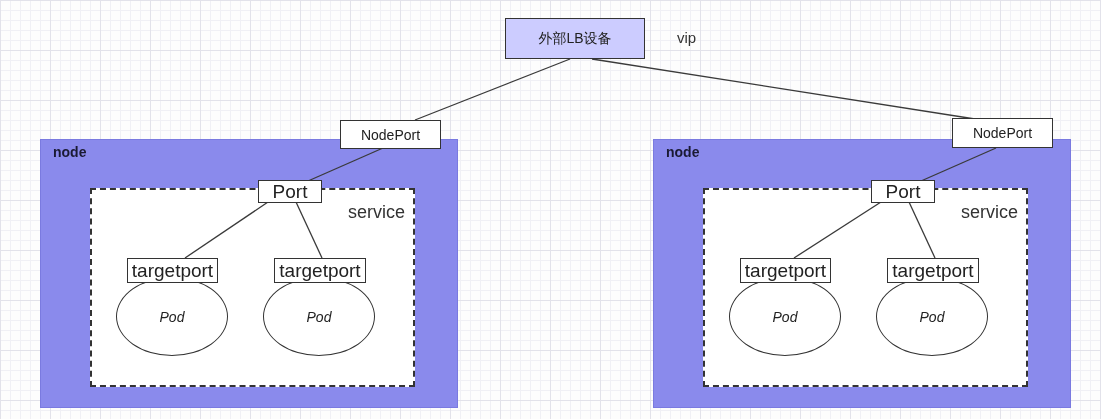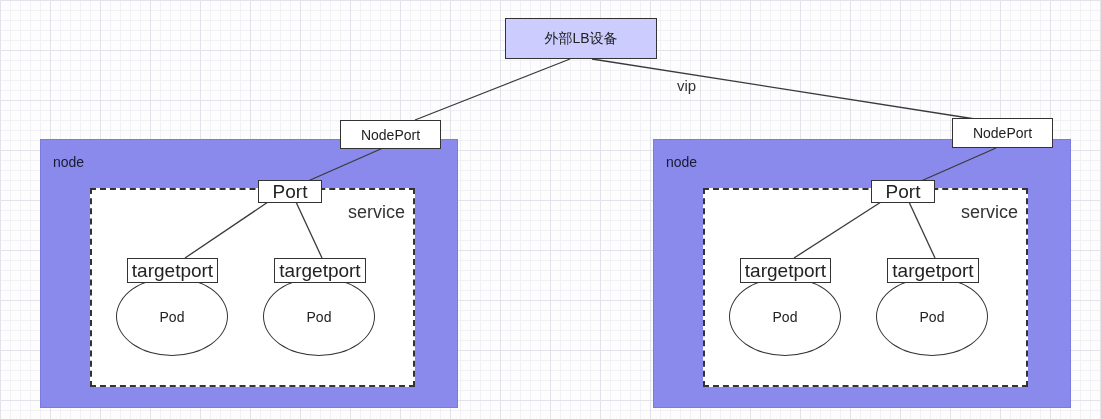--- a/index.html
+++ b/index.html
@@ -41,24 +41,24 @@
   }
   .node-rect {
     position: absolute;
     box-sizing: border-box;
     background: #8a8aec;
     border: 1px solid #7a7ae0;
     z-index: 1;
   }
   .node-label {
     position: absolute;
-    top: 14px;
+    top: 4px;
     left: 12px;
     font-size: 14px;
-    font-weight: normal;
+    font-weight: bold;
     color: #1a1a33;
   }
   .service-box {
     position: absolute;
     box-sizing: border-box;
     background: #ffffff;
     border: 2px dashed #333333;
     z-index: 2;
   }
   .service-label {
@@ -72,20 +72,21 @@
     box-sizing: border-box;
     background: #ffffff;
     border: 1.5px solid #333333;
     border-radius: 50%;
     display: flex;
     align-items: center;
     justify-content: center;
     font-size: 14px;
     color: #222222;
     z-index: 4;
+    font-style: italic;
   }
   .vip-label {
     position: absolute;
     font-size: 15px;
     color: #333333;
     z-index: 5;
   }
   .connectors {
     position: absolute;
     left: 0;
@@ -107,24 +108,24 @@
     <line x1="570" y1="59" x2="415" y2="120"></line>
     <line x1="592" y1="59" x2="975" y2="119"></line>
     <line x1="383" y1="148" x2="308" y2="181"></line>
     <line x1="268" y1="202" x2="185" y2="258"></line>
     <line x1="296" y1="202" x2="322" y2="258"></line>
     <line x1="996" y1="148" x2="921" y2="181"></line>
     <line x1="881" y1="202" x2="794" y2="258"></line>
     <line x1="909" y1="202" x2="935" y2="258"></line>
   </svg>
 
-  <div class="shape-box lb-box" style="left:505px; top:18px; width:152px; height:41px;">
+  <div class="shape-box lb-box" style="left:505px; top:18px; width:140px; height:41px;">
     <span>外部LB设备</span>
   </div>
-  <div class="vip-label" style="left:677px; top:29px;margin-top:48px;">vip</div>
+  <div class="vip-label" style="left:677px; top:29px;">vip</div>
 
   <div class="shape-box" style="left:340px; top:120px; width:101px; height:29px; font-size:14px;">
     <span>NodePort</span>
   </div>
   <div class="shape-box" style="left:952px; top:118px; width:101px; height:30px; font-size:14px;">
     <span>NodePort</span>
   </div>
 
   <div class="node-rect" style="left:40px; top:139px; width:418px; height:269px;">
     <span class="node-label">node</span>

